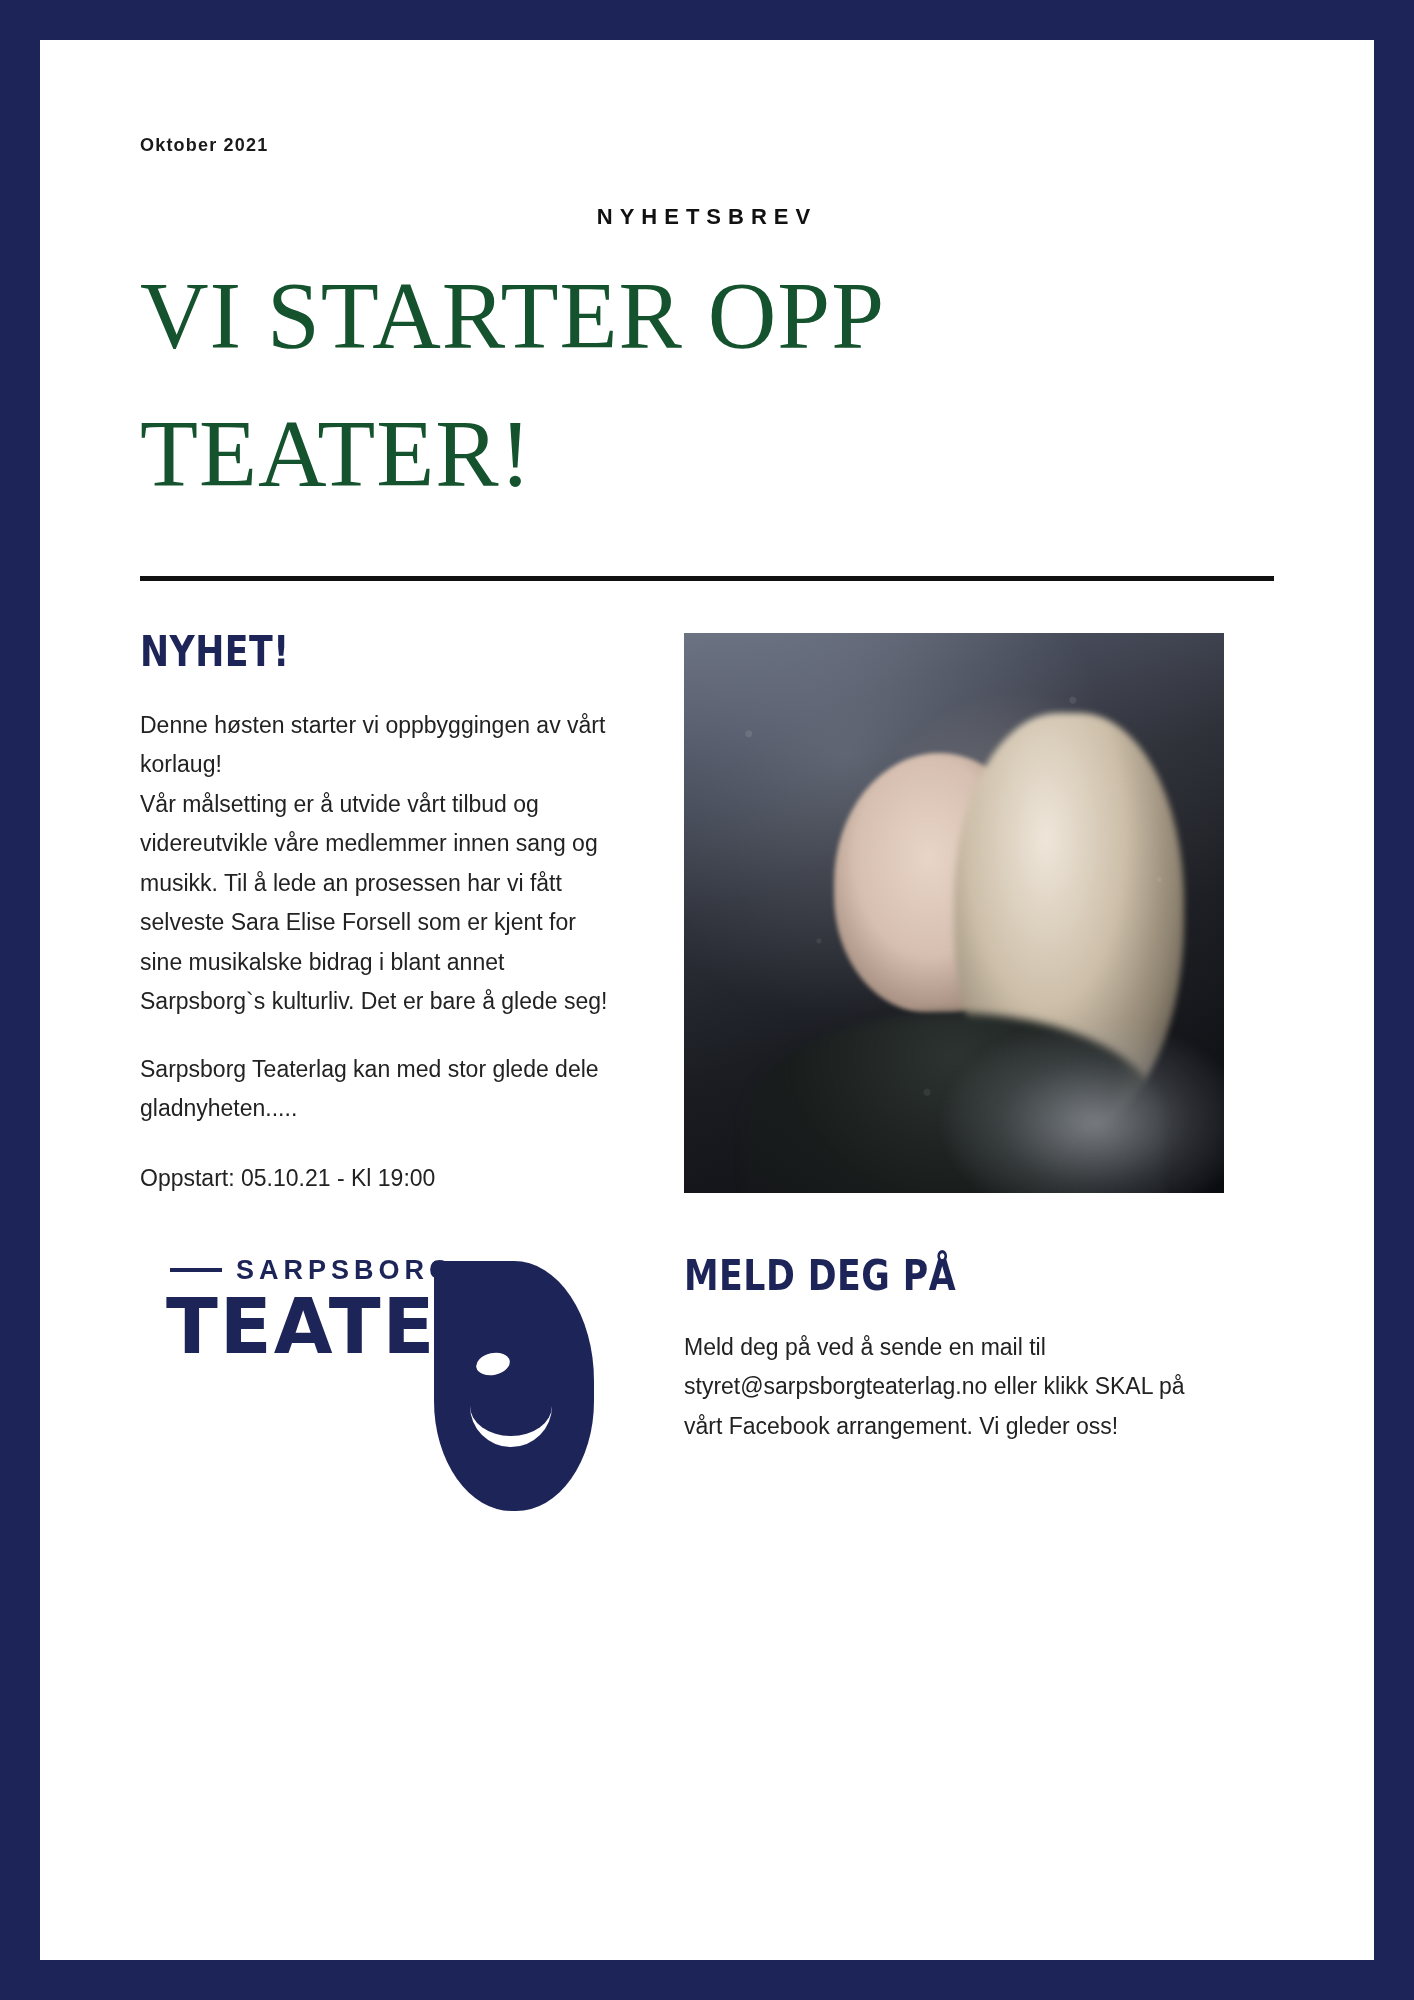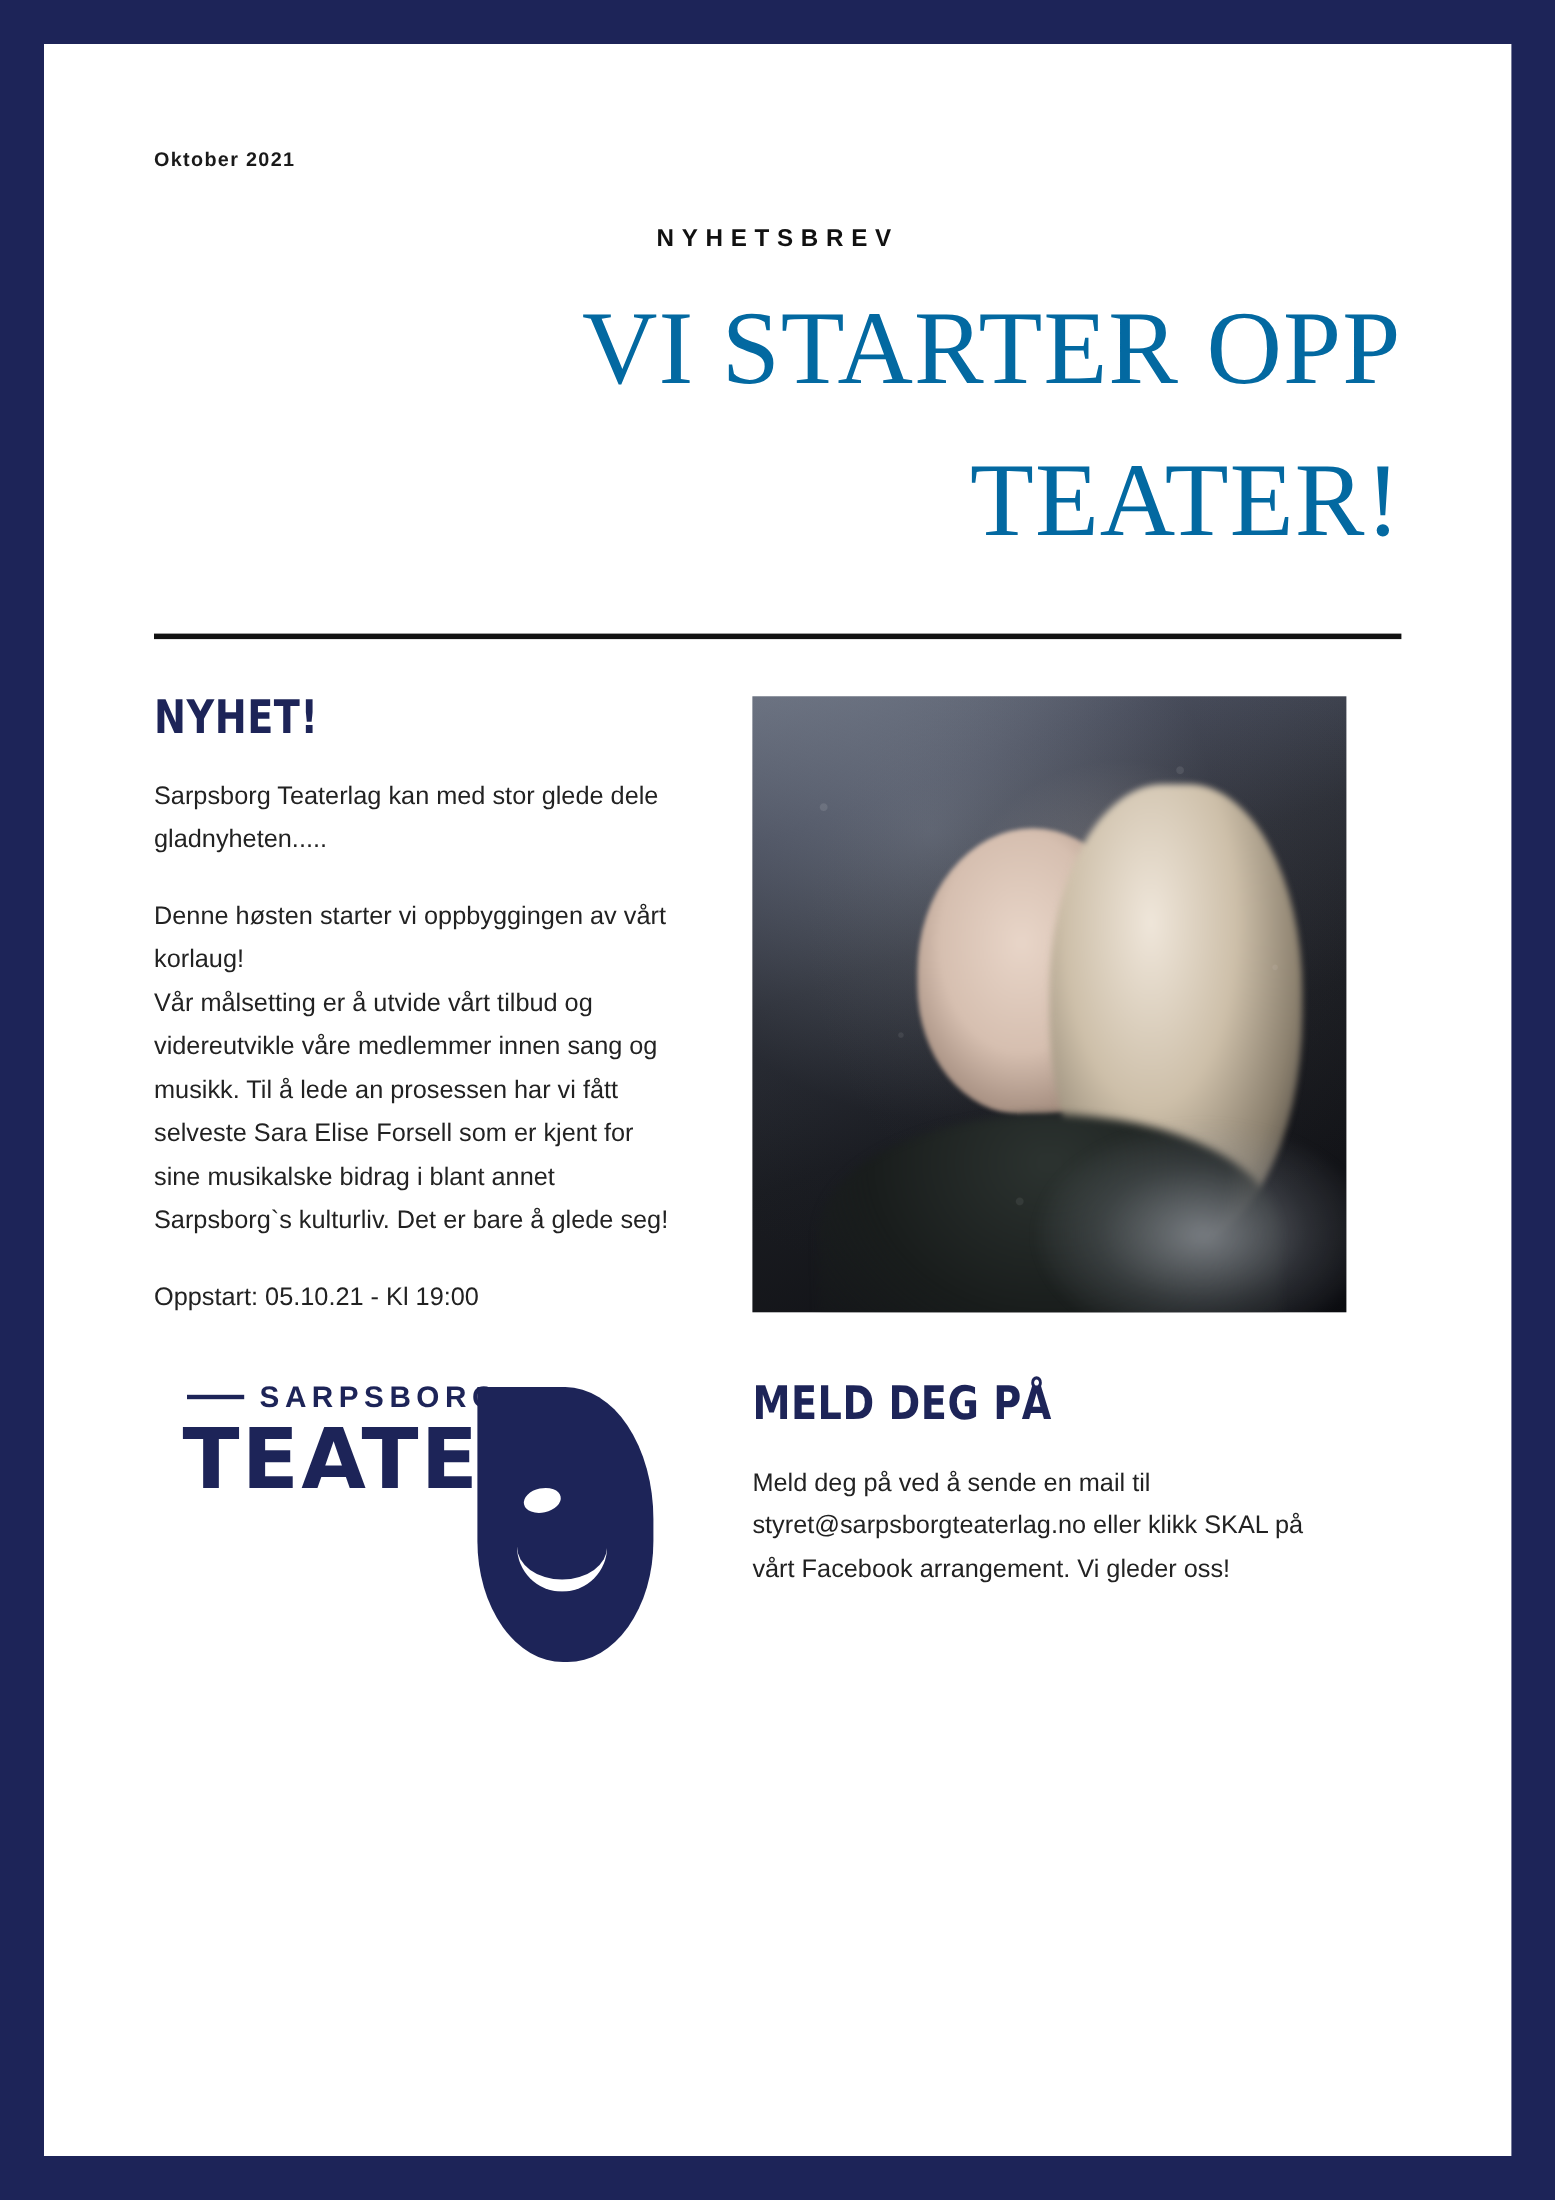--- a/index.html
+++ b/index.html
@@ -32,26 +32,26 @@
   }
   .kicker {
     text-align: center;
     font-size: 22px;
     letter-spacing: 7px;
     font-weight: bold;
     color: #111111;
     margin-top: 48px;
   }
   .title {
-    text-align: right;
+    text-align: left;
     font-family: "Liberation Serif", serif;
     font-size: 95px;
     line-height: 1.45;
     letter-spacing: 1px;
-    color: #0369a1;
+    color: #14532d;
     margin-top: 18px;
     font-weight: normal;
   }
   .rule {
     height: 5px;
     background: #111111;
     margin: 52px 0 0 0;
   }
   .columns {
     display: flex;
@@ -205,23 +205,23 @@
       <span>VI STARTER OPP</span><br>
       <span>TEATER!</span>
     </h1>
 
     <div class="rule"></div>
 
     <div class="columns">
 
       <div class="col-left">
         <div class="section-head">NYHET!</div>
-        <p class="body-text">Sarpsborg Teaterlag kan med stor glede dele gladnyheten.....</p>
         <p class="body-text gap">Denne høsten starter vi oppbyggingen av vårt korlaug!
 Vår målsetting er å utvide vårt tilbud og videreutvikle våre medlemmer innen sang og musikk. Til å lede an prosessen har vi fått selveste Sara Elise Forsell som er kjent for sine musikalske bidrag i blant annet Sarpsborg`s kulturliv. Det er bare å glede seg!</p>
+        <p class="body-text">Sarpsborg Teaterlag kan med stor glede dele gladnyheten.....</p>
         <p class="body-text gap">Oppstart: 05.10.21 - Kl 19:00</p>
 
         <div class="logo-wrap">
           <div class="logo-top">
             <span class="dash"></span>
             <span class="word">SARPSBORG</span>
             <span class="dash"></span>
           </div>
           <div class="logo-big">TEATER</div>
           <div class="mask">

